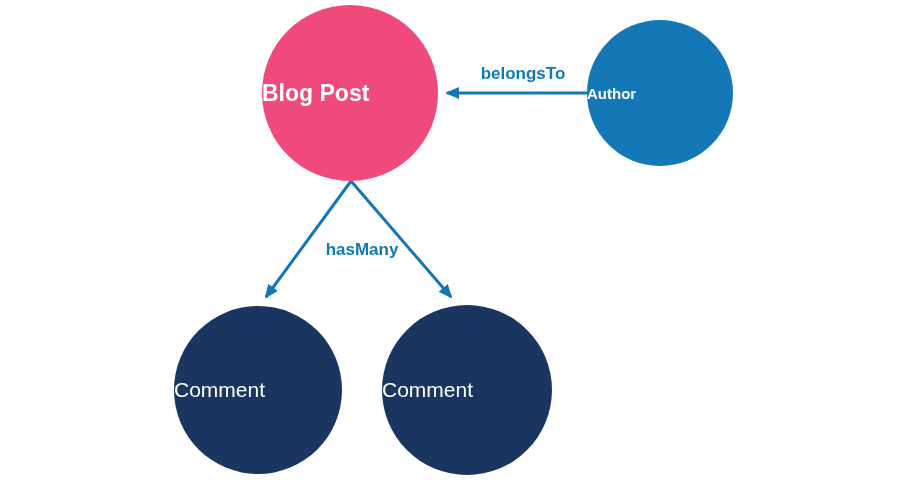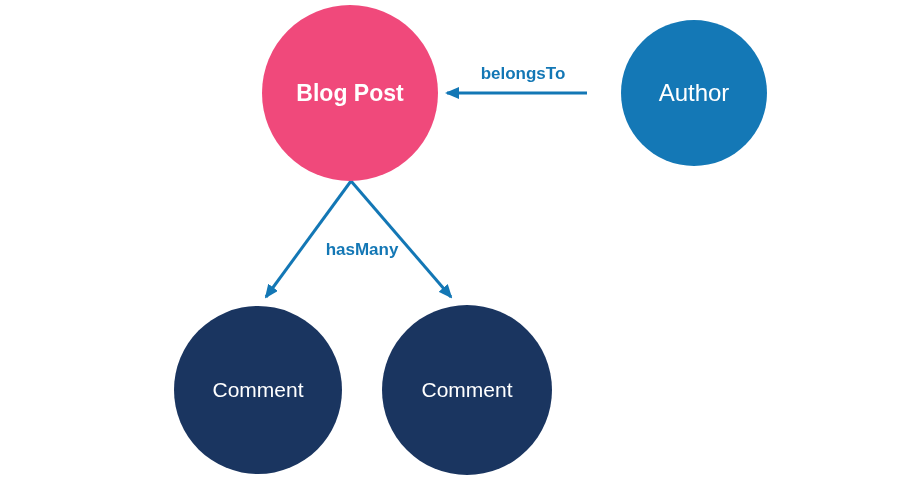--- a/index.html
+++ b/index.html
@@ -25,42 +25,41 @@
   }
   .edges-layer line {
     stroke: var(--edge, #1377B5);
     stroke-width: 3;
   }
   .node {
     position: absolute;
     border-radius: 50%;
     display: flex;
     align-items: center;
-    justify-content: center;
     color: var(--node-text, #ffffff);
     text-align: center;
     box-sizing: border-box;
   }
   .node-blog-post {
     left: 262px;
     top: 5px;
     width: 176px;
     height: 176px;
     background: var(--pink, #F0497B);
     font-size: 23px;
     font-weight: bold;
   }
   .node-author {
-    left: 621px;
+    left: 587px;
     top: 20px;
     width: 146px;
     height: 146px;
     background: var(--blue, #1478B6);
-    font-size: 24px;
-    font-weight: normal;
+    font-size: 15px;
+    font-weight: bold;
   }
   .node-comment-1 {
     left: 174px;
     top: 306px;
     width: 168px;
     height: 168px;
     background: var(--navy, #1A3560);
     font-size: 21px;
     font-weight: normal;
   }

